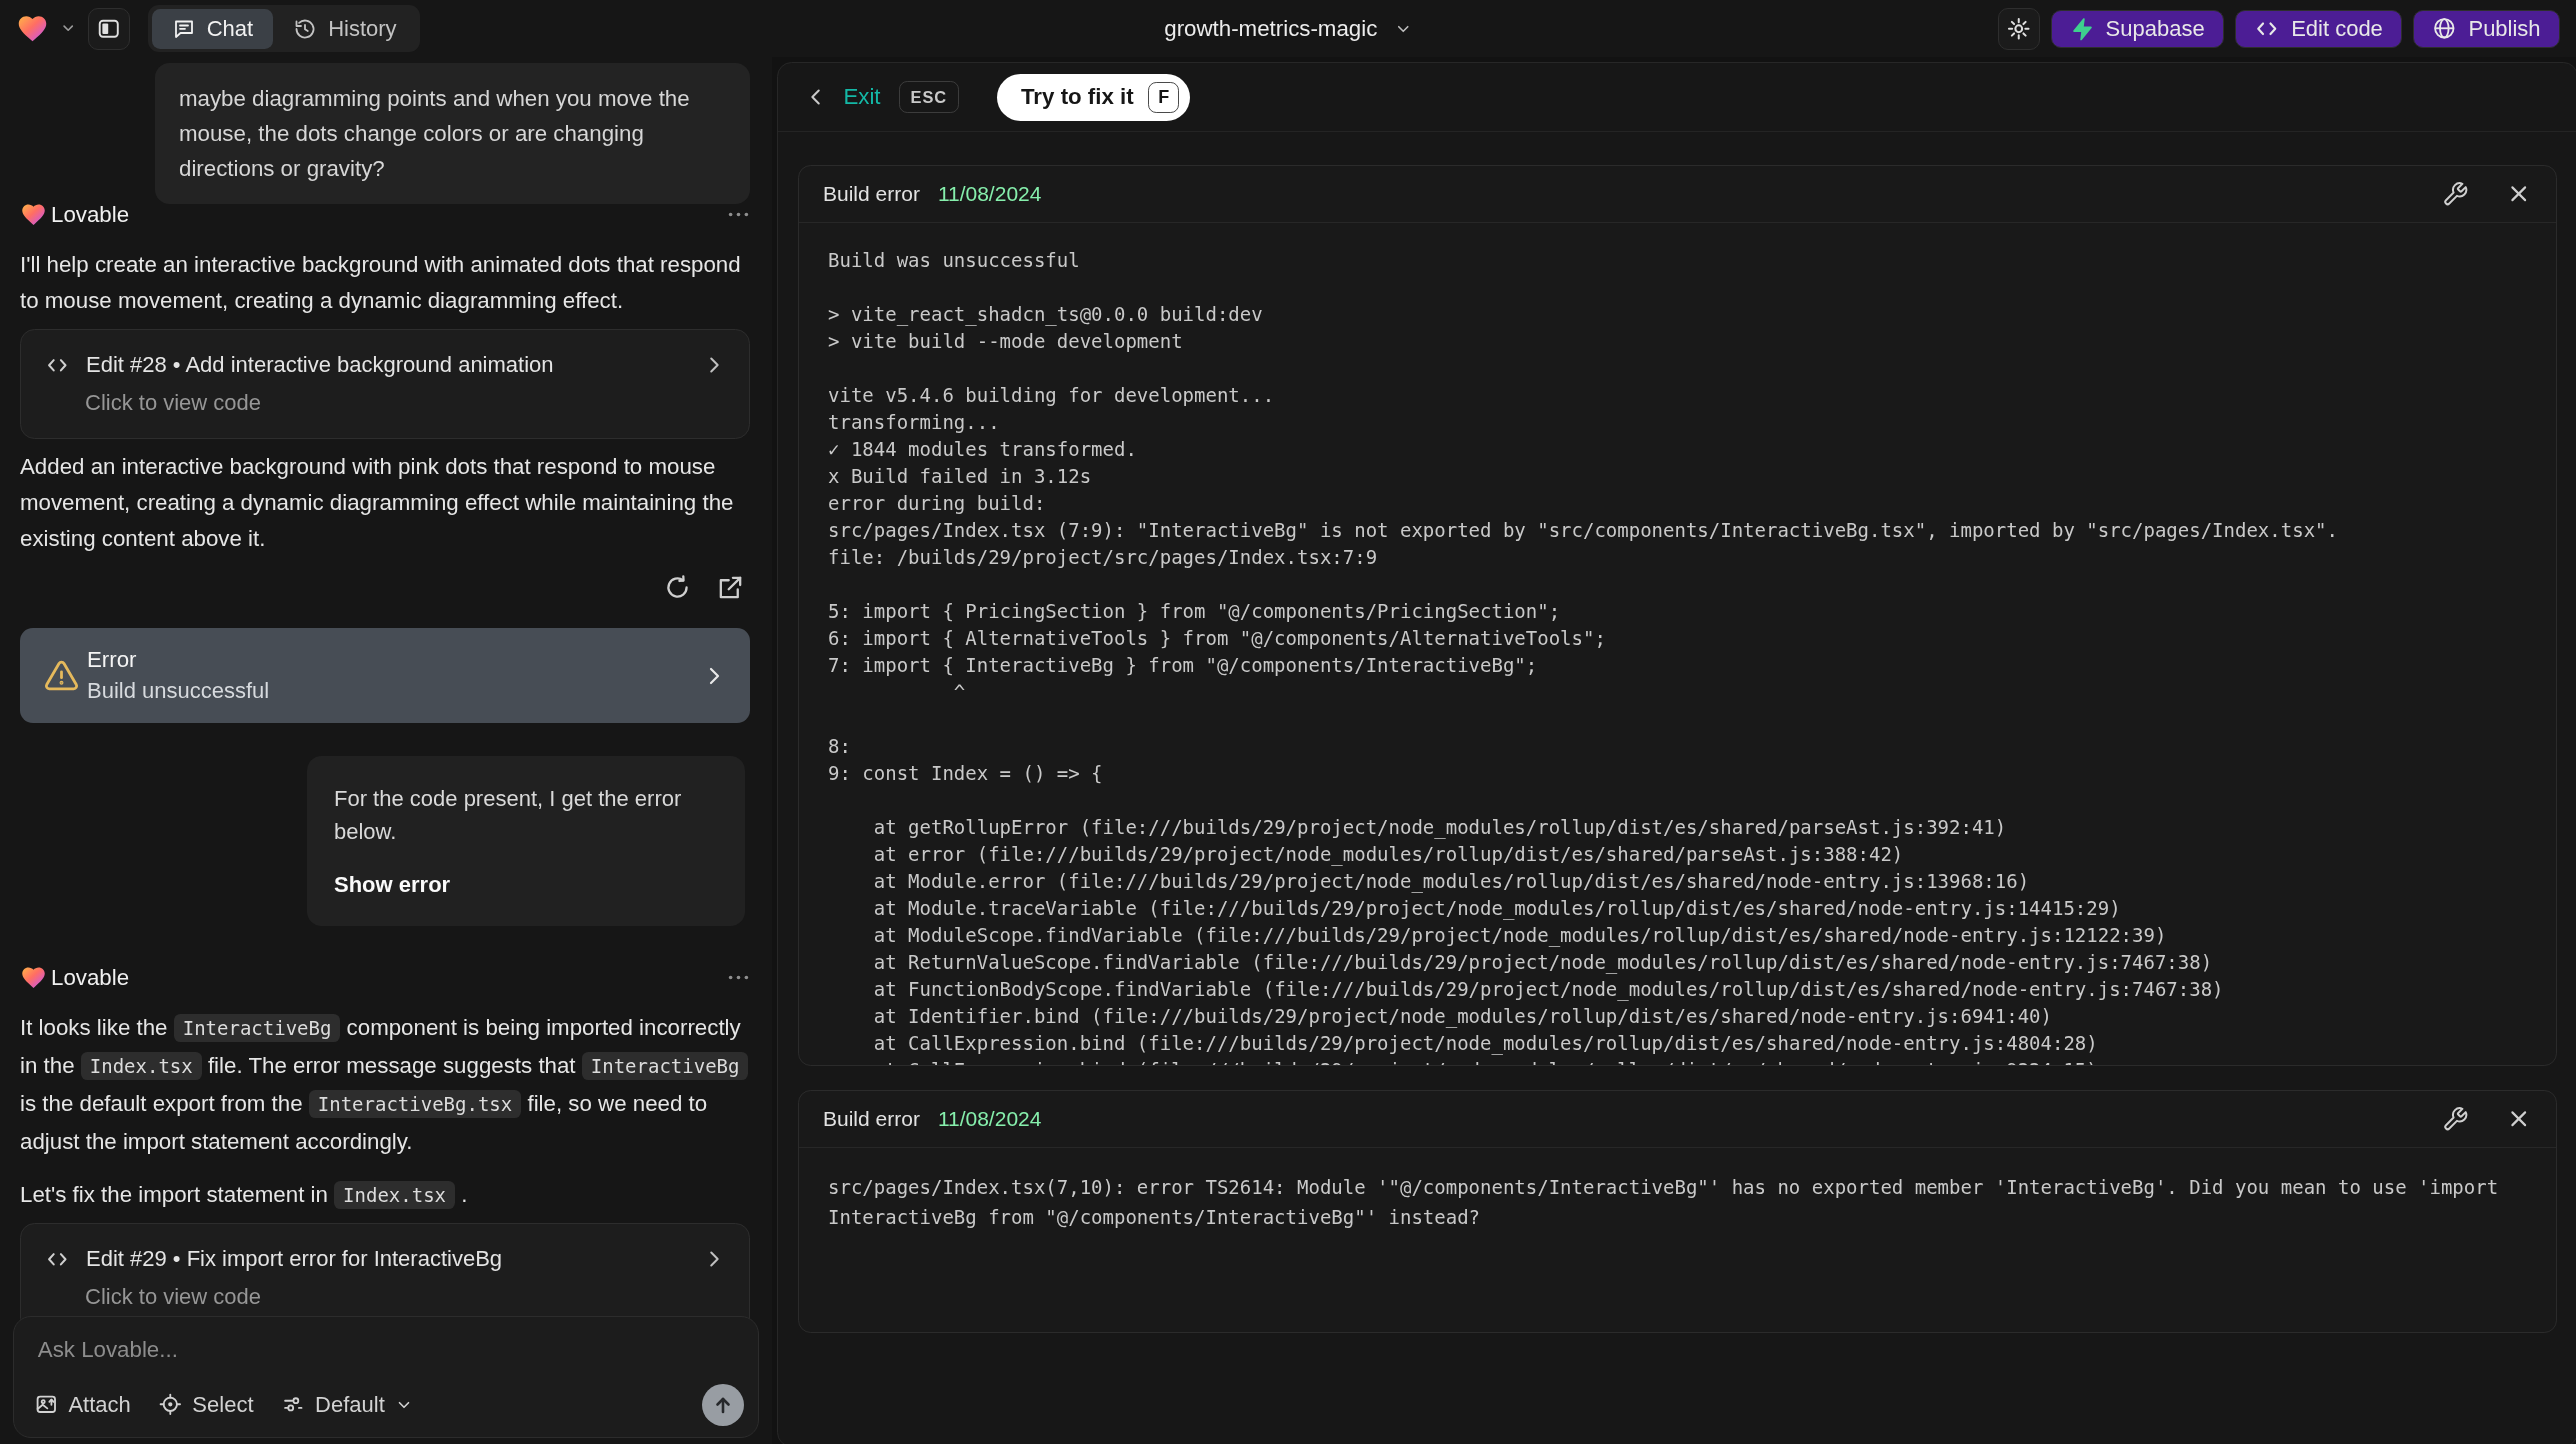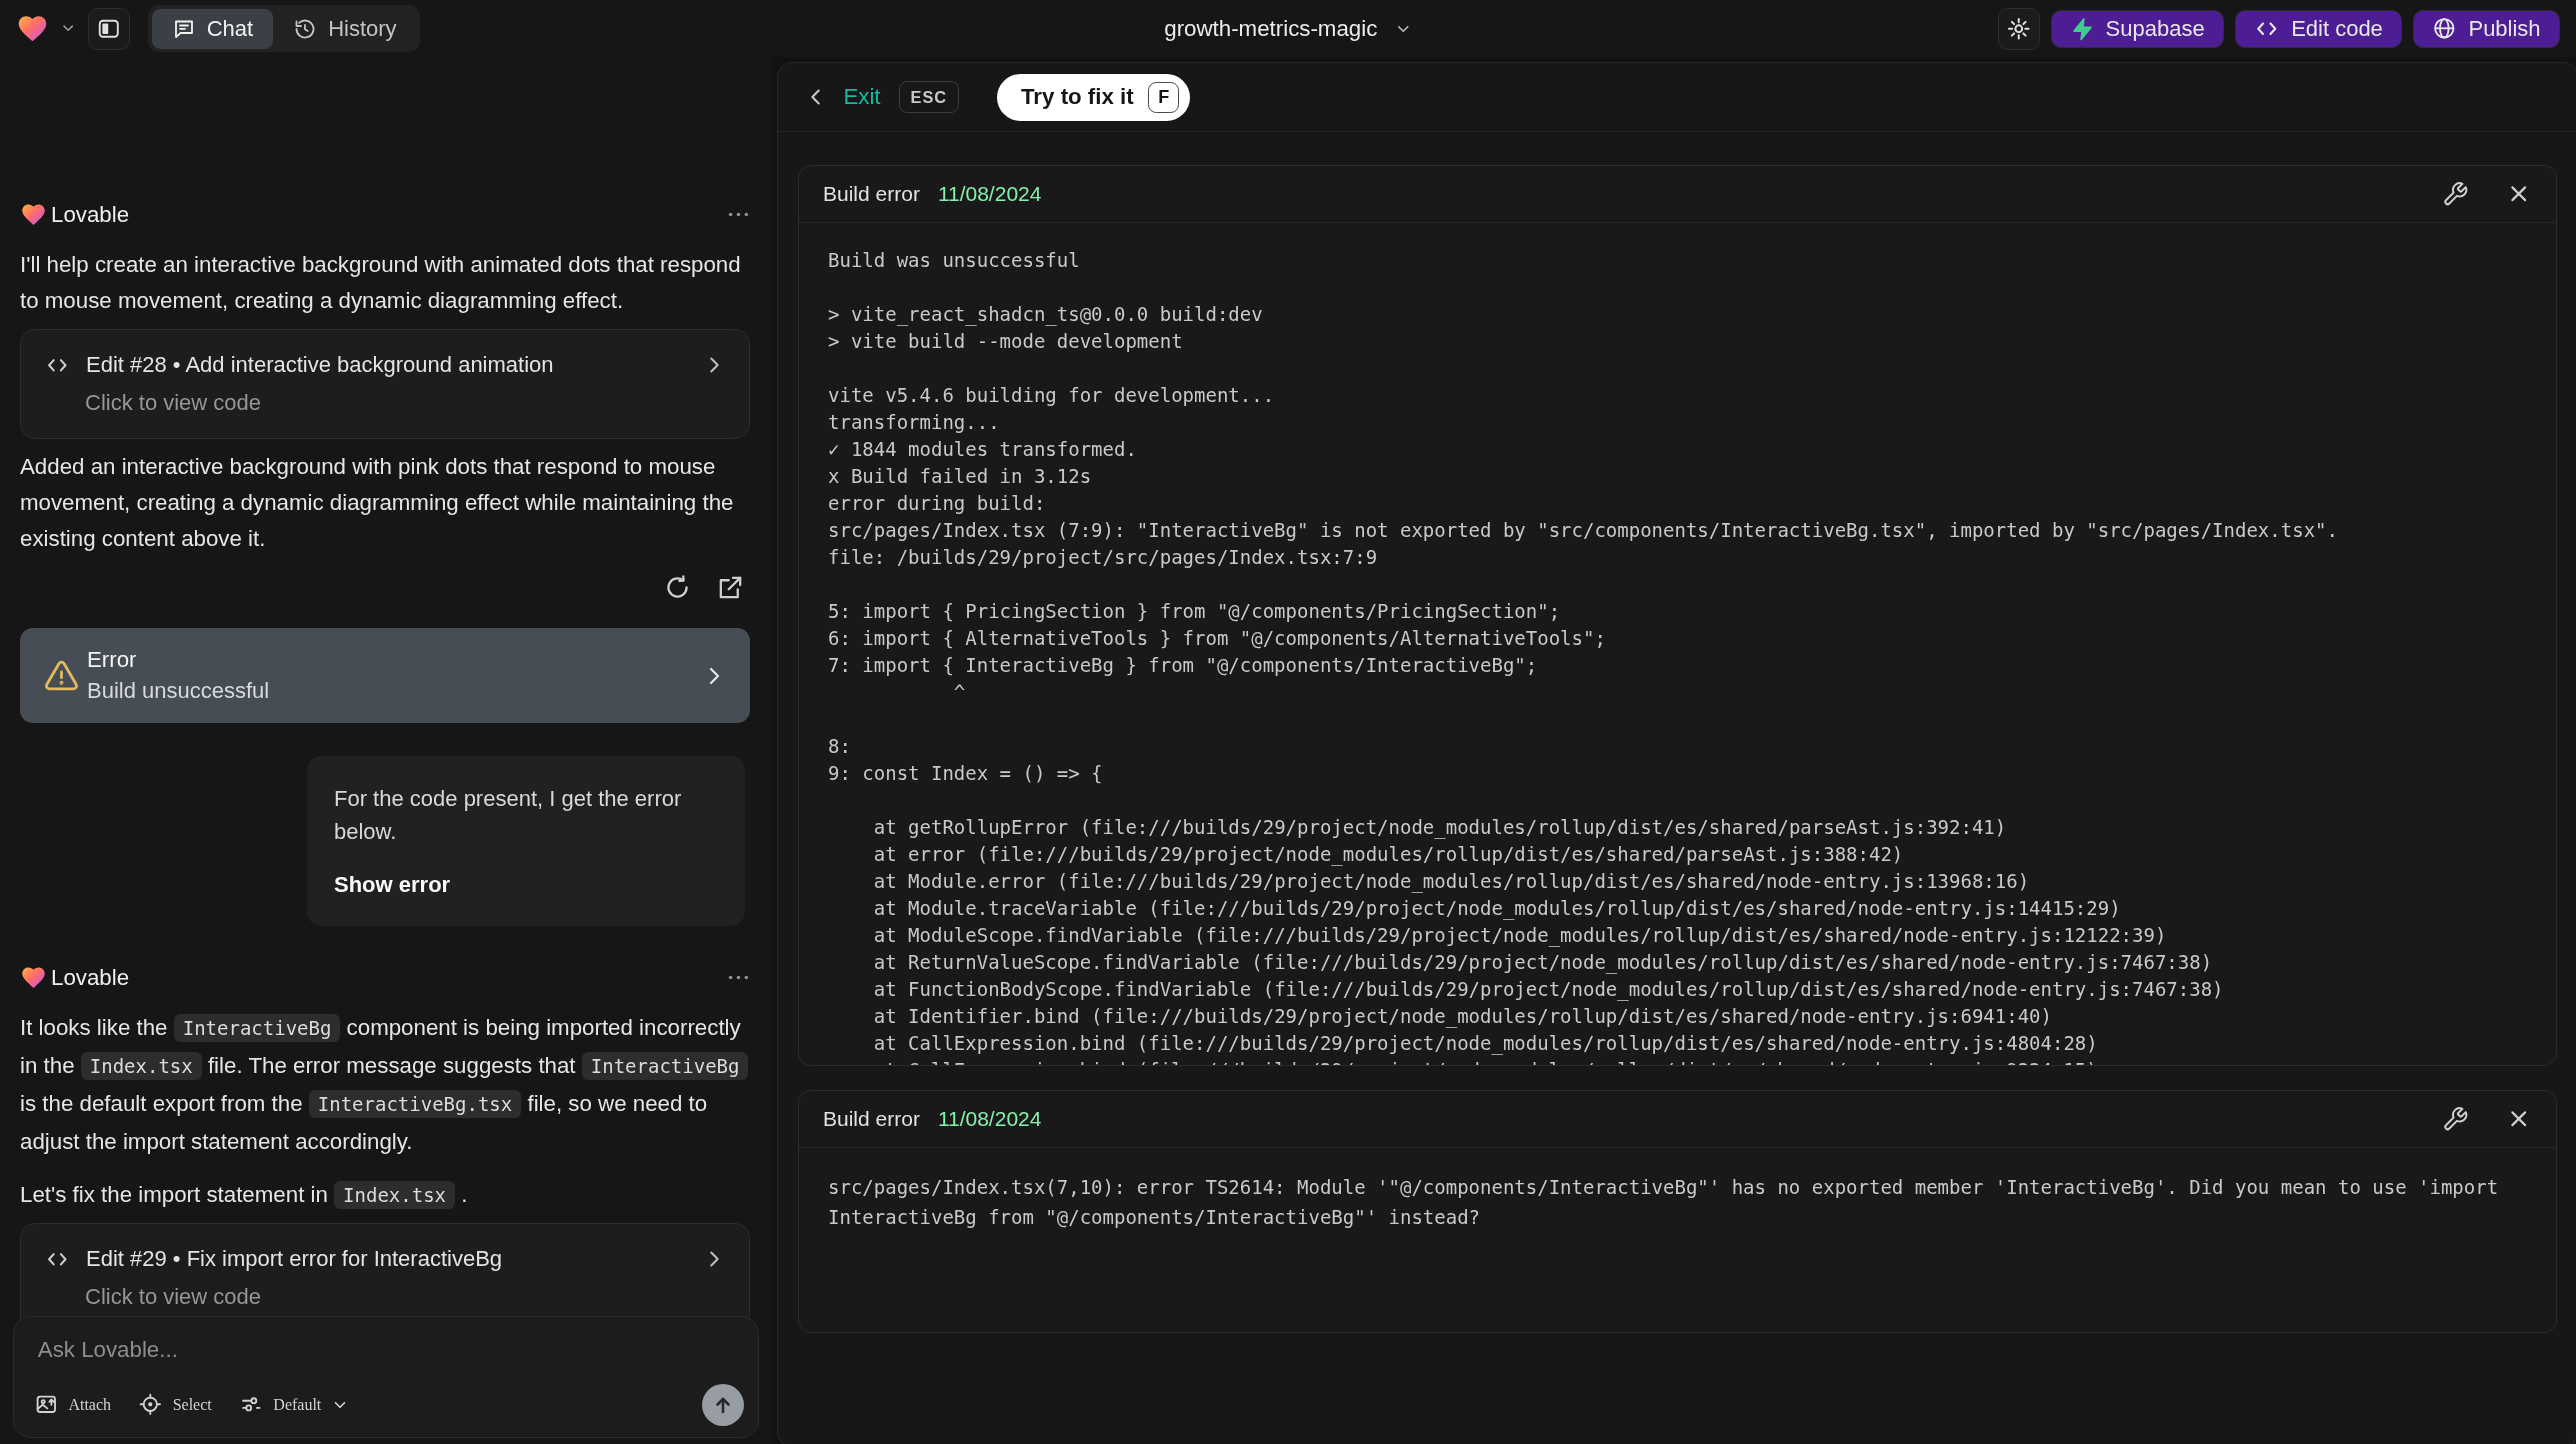--- a/index.html
+++ b/index.html
@@ -113,21 +113,21 @@
     padding:20px 24px; font-family:"Liberation Sans", sans-serif;
     font-size:22.3px; color:#e6e6e6;
   }
   .chat-input textarea::placeholder { color:#8d8d8d; }
   .input-toolbar {
     position:absolute; left:20px; right:14.6px; bottom:11px;
     display:flex; align-items:center; gap:27px;
   }
   .tool-btn {
     display:flex; align-items:center; gap:10px;
-    font-size:16px; color:#d2d2d2; cursor:pointer;font-family:Liberation Serif, serif;
+    font-size:22px; color:#d2d2d2; cursor:pointer;
   }
   .send-btn {
     margin-left:auto; width:42px; height:42px; border-radius:50%;
     background:#989da3; display:flex; align-items:center; justify-content:center;
     color:#26282b; cursor:pointer;
   }
 
   
   .fix-panel {
     position:absolute; left:777px; top:62px; right:-1.8px; bottom:-1.8px;
@@ -251,20 +251,21 @@
           <path d="M3 12h18"></path>
           <ellipse cx="12" cy="12" rx="4.2" ry="9"></ellipse>
         </svg>
       <span>Publish</span>
     </div>
   </div>
 </div>
 
 <div class="chat-panel">
 
+  <div class="user-bubble">maybe diagramming points and when you move the mouse, the dots change colors or are changing directions or gravity?</div>
 
   <div class="lovable-row" style="top:144px;">
     <svg class="heart" viewBox="0 0 24 24">
         <path fill="url(#heartGrad)" d="M12 21.35l-1.45-1.32C5.4 15.36 2 12.28 2 8.5 2 5.42 4.42 3 7.5 3c1.74 0 3.41.81 4.5 2.09C13.09 3.81 14.76 3 16.5 3 19.58 3 22 5.42 22 8.5c0 3.78-3.4 6.86-8.55 11.54L12 21.35z"></path>
       </svg>
     <span class="lovable-name">Lovable</span>
     <svg class="more-icon" width="27" height="27" viewBox="0 0 24 24" fill="currentColor">
         <circle cx="5" cy="12" r="1.6"></circle>
         <circle cx="12" cy="12" r="1.6"></circle>
         <circle cx="19" cy="12" r="1.6"></circle>

